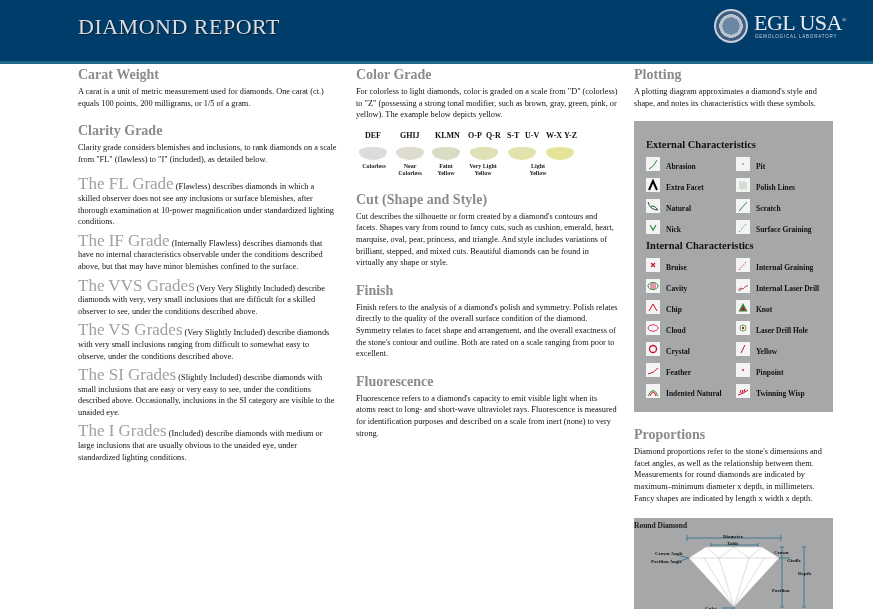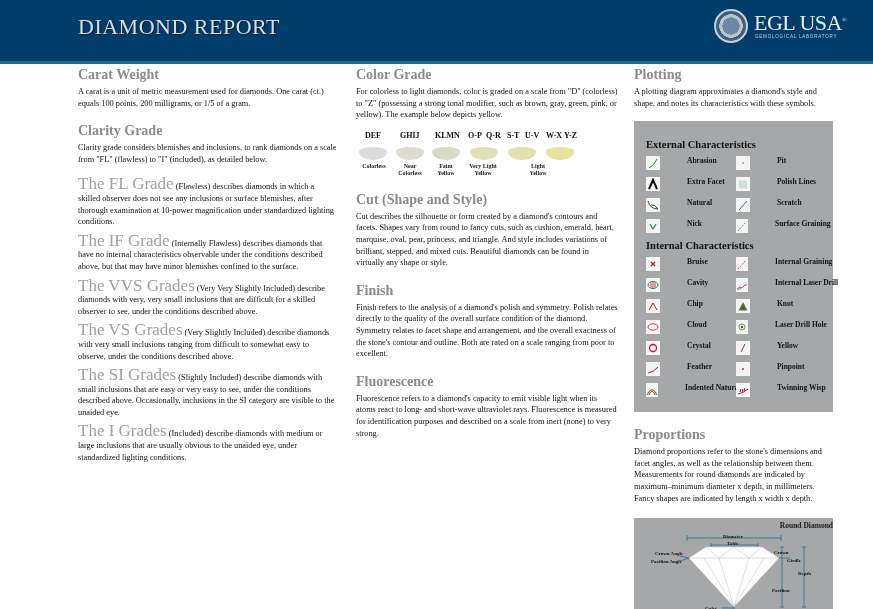--- a/index.html
+++ b/index.html
@@ -58,31 +58,31 @@
   }
 
   
   .plot-box {
     background: #a5a7a9; width: 199px; padding: 16px 12px 8px 12px; margin-top: 12px;
   }
   .plot-box h3 {
     font-family: "Liberation Serif", serif; font-weight: bold; font-size: 10.5px; color: #111; margin: 2px 0 6px 0;
   }
   .sym-grid { display: grid; grid-template-columns: 90px 90px; row-gap: 6px; column-gap: 0; margin-bottom: 6px; }
-  .sym { display: flex; align-items: flex-start; height: 15px; gap: 21px; }
+  .sym { display: flex; align-items: flex-end; height: 15px; }
   .sym-ico {
     width: 14px; height: 14px; background: #f4f4f4; margin-right: 6px; position: relative;
     display: flex; align-items: center; justify-content: center; font-size: 9px; line-height: 1;
   }
   .sym-lbl { font-size: 7.5px; font-weight: bold; color: #111; white-space: nowrap; }
 
   .round-box {
     position: relative; background: #a5a7a9; width: 199px; height: 95px; margin-top: 14px;
   }
-  .rd-title { position: absolute; left: 0; width: 199px; top: 3px; text-align: right; font-size: 7.5px; font-weight: bold; }
+  .rd-title { position: absolute; left: 0; width: 199px; top: 3px; text-align: left; font-size: 7.5px; font-weight: bold; }
   .rd-lbl { position: absolute; font-size: 5px; font-weight: bold; color: #111; white-space: nowrap; }
 </style>
 </head>
 <body>
 
 <div class="header">
   <div class="header-title">DIAMOND REPORT</div>
   <div class="logo">
     <div class="logo-seal"></div>
     <div class="logo-text"><span>EGL USA</span><sup style="font-size:6px">®</sup></div>

